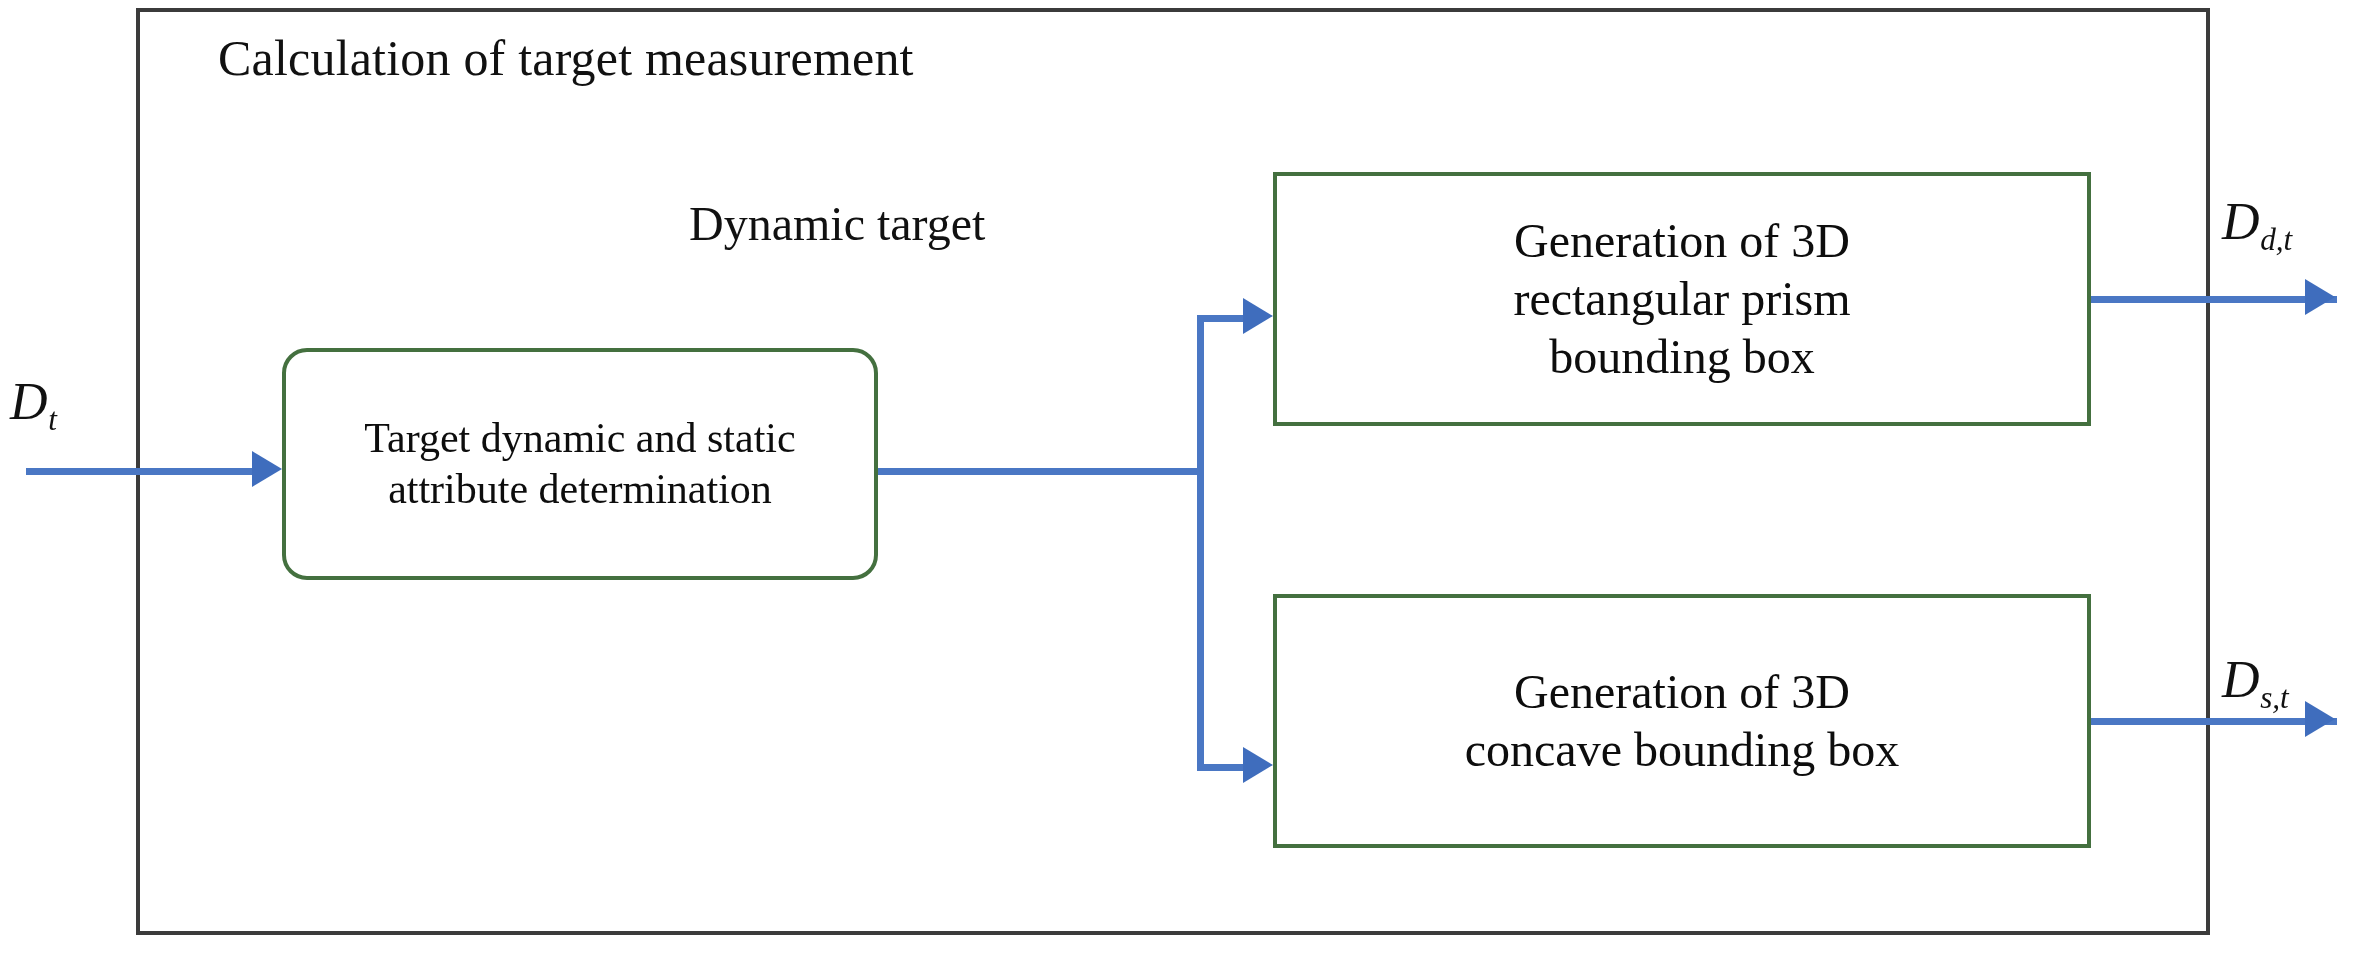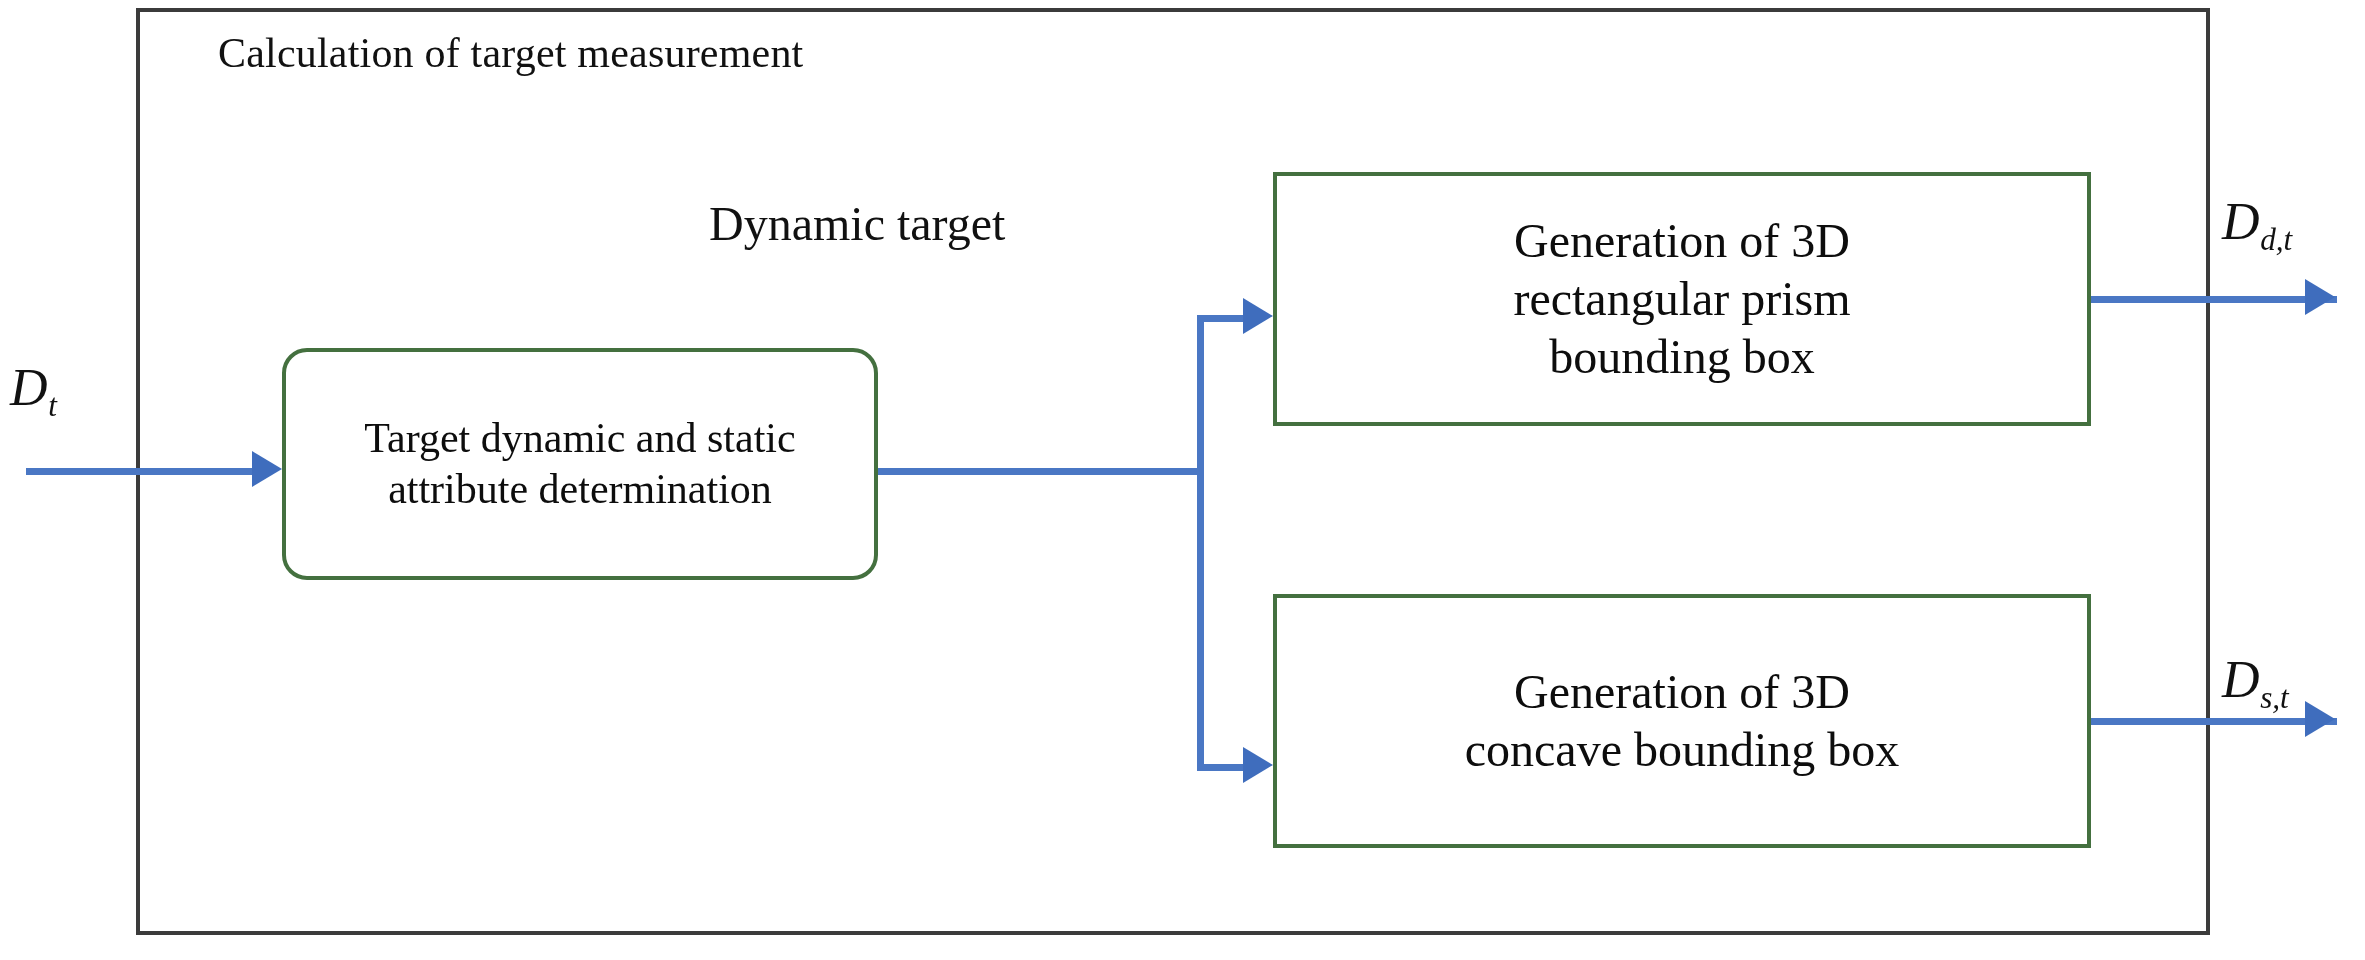--- a/index.html
+++ b/index.html
@@ -29,21 +29,21 @@
     box-sizing: border-box;
     background: #ffffff;
   }
 
   
   .section-title {
     position: absolute;
     left: 218px;
     top: 30px;
     width: 900px;
-    font-size: 42px;
+    font-size: 50px;
     line-height: 1.12;
     color: #111111;
     white-space: nowrap;
     letter-spacing: 0.2px;
   }
 
   
   .proc-box {
     position: absolute;
     box-sizing: border-box;
@@ -85,42 +85,42 @@
   }
 
   
   .branch-label {
     position: absolute;
     font-size: 48px;
     color: #111111;
     white-space: nowrap;
     line-height: 1;
   }
-  #label-dynamic { left: 689px; top: 200px; margin-left: 20px; }
+  #label-dynamic { left: 689px; top: 200px; }
   #label-static  { left: 779px; top: 690px; }
 
   
   .var-label {
     position: absolute;
     font-size: 52px;
     font-style: italic;
     color: #111111;
     white-space: nowrap;
     line-height: 1;
   }
   .var-label sub {
     font-size: 0.60em;
     font-style: italic;
     vertical-align: baseline;
     position: relative;
     top: 0.35em;
     left: 0.02em;
     margin-top: 24px;
   }
-  #var-dt   { left: 10px;   top: 362px; }
+  #var-dt   { left: 10px;   top: 376px; }
   #var-ddt  { left: 2222px; top: 196px; }
   #var-dst  { left: 2222px; top: 654px; }
 
   
   .conn {
     position: absolute;
     background: #4a77c4;
   }
   .conn-h { height: 7px; }
   .conn-v { width: 7px; }

